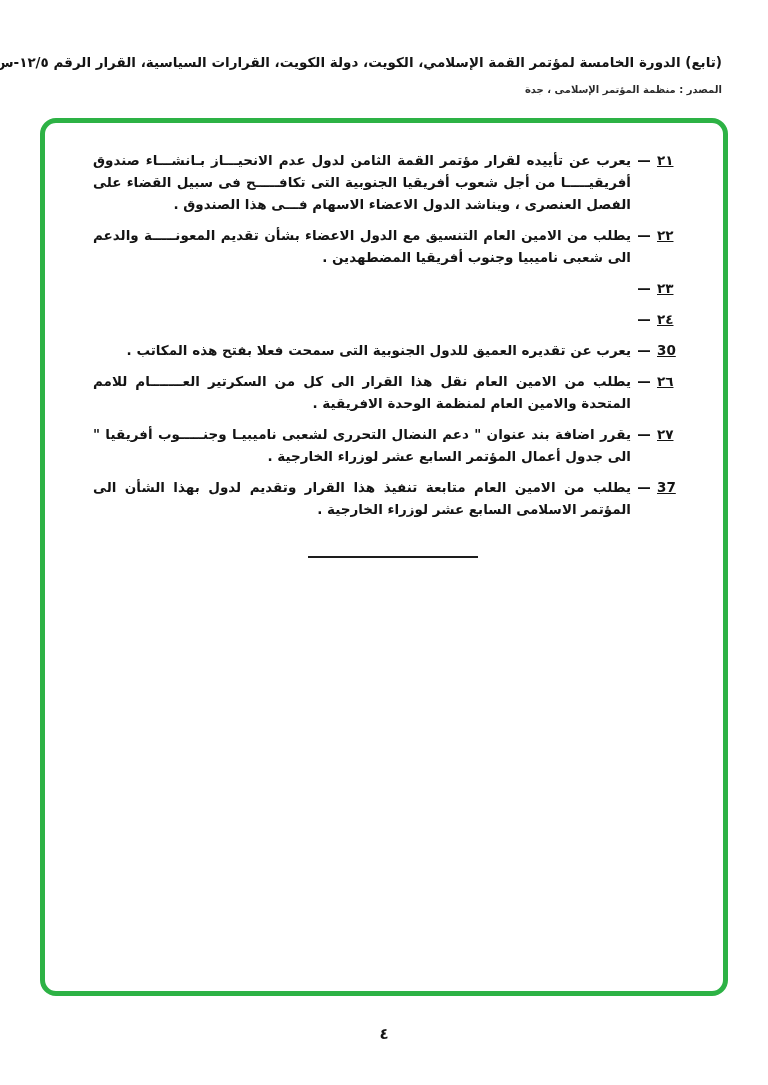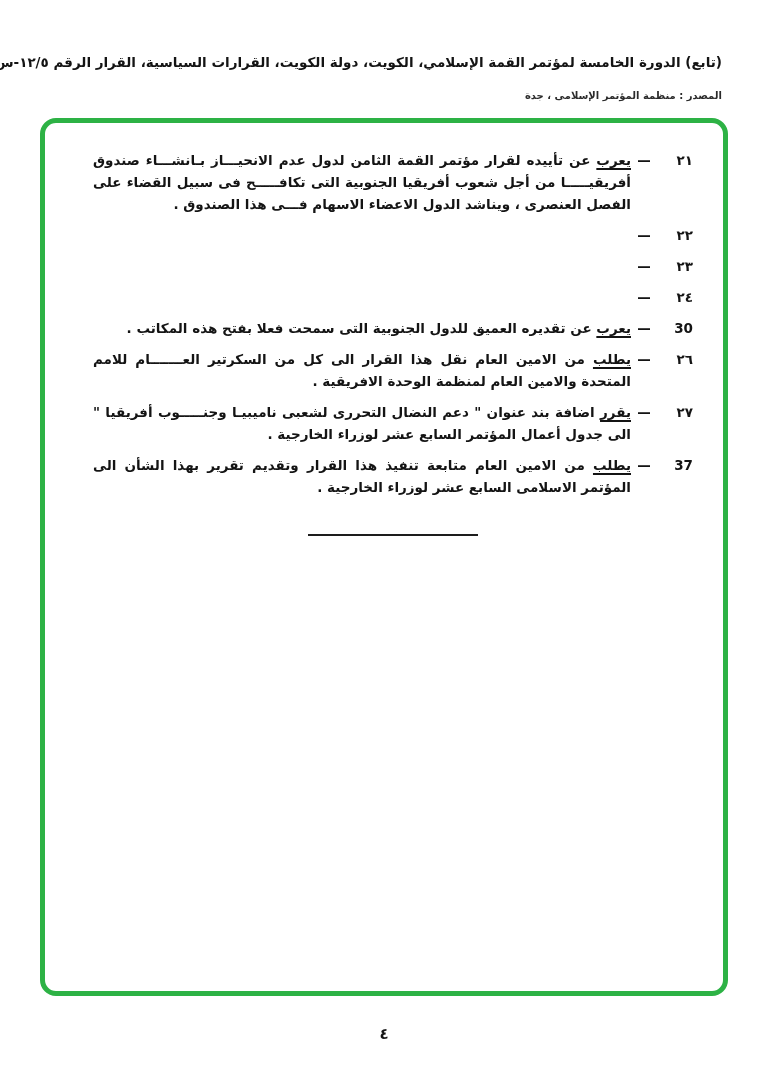--- a/index.html
+++ b/index.html
@@ -21,21 +21,21 @@
     text-align: right;
   }
   .doc-header .line1 {
     font-size: 13.5px;
     font-weight: 700;
     letter-spacing: 0;
     line-height: 20px;
     white-space: nowrap;
   }
   .doc-header .line2 {
-    margin-top: 18px;
+    margin-top: 12px;
     font-size: 10px;
     font-weight: 700;
     color: #2a2a2a;
   }
 
   
   .green-frame {
     position: absolute;
     top: 118px; left: 40px;
     width: 688px; height: 878px;
@@ -54,34 +54,34 @@
   .res-item {
     display: grid;
     grid-template-columns: 36px 26px 1fr;
     direction: rtl;
     margin-bottom: 9px;
     font-weight: 700;
     font-size: 13.5px;
     line-height: 22px;
   }
   .res-num {
-    text-align: right;
+    text-align: left;
     white-space: nowrap;
+    text-decoration: underline;
   }
   .res-dash {
     text-align: center;
     color: #141414;
   }
   .res-text {
     text-align: justify;
     text-justify: inter-word;
     margin: 0;
   }
   .lead {
-    text-decoration: underline;
     text-decoration-thickness: 1.5px;
     text-underline-offset: 3px;
   }
 
   .end-rule {
     width: 170px;
     border-top: 2px solid #1d1d1d;
     margin: 36px auto 0 auto;
   }
 
@@ -108,20 +108,21 @@
 
       <div class="res-item">
         <span class="res-num">٢١</span>
         <span class="res-dash">—</span>
         <p class="res-text"><span class="lead">يعرب</span> <span>عن تأييده لقرار مؤتمر القمة الثامن لدول عدم الانحيـــاز بـانشـــاء صندوق أفريقيـــــا من أجل شعوب أفريقيا الجنوبية التى تكافـــــح فى سبيل القضاء على الفصل العنصرى ، ويناشد الدول الاعضاء الاسهام فـــى هذا الصندوق .</span></p>
       </div>
 
       <div class="res-item">
         <span class="res-num">٢٢</span>
         <span class="res-dash">—</span>
+        <p class="res-text"><span class="lead">يطلب</span> <span>من الامين العام التنسيق مع الدول الاعضاء بشأن تقديم المعونـــــة والدعم الى شعبى ناميبيا وجنوب أفريقيا المضطهدين .</span></p>
       </div>
 
       <div class="res-item">
         <span class="res-num">٢٣</span>
         <span class="res-dash">—</span>
       </div>
 
       <div class="res-item">
         <span class="res-num">٢٤</span>
         <span class="res-dash">—</span>
@@ -141,21 +142,21 @@
 
       <div class="res-item">
         <span class="res-num">٢٧</span>
         <span class="res-dash">—</span>
         <p class="res-text"><span class="lead">يقرر</span> <span>اضافة بند عنوان " دعم النضال التحررى لشعبى ناميبيـا وجنـــــوب أفريقيا " الى جدول أعمال المؤتمر السابع عشر لوزراء الخارجية .</span></p>
       </div>
 
       <div class="res-item">
         <span class="res-num">37</span>
         <span class="res-dash">—</span>
-        <p class="res-text"><span class="lead">يطلب</span> <span>من الامين العام متابعة تنفيذ هذا القرار وتقديم تقرير بهذا الشأن الى المؤتمر الاسلامى السابع عشر لوزراء الخارجية .</span></p>
+        <p class="res-text"><span class="lead">يطلب</span> <span>من الامين العام متابعة تنفيذ هذا القرار وتقديم لدول بهذا الشأن الى المؤتمر الاسلامى السابع عشر لوزراء الخارجية .</span></p>
       </div>
 
       <div class="end-rule"></div>
 
     </div>
   </div>
 
   <div class="page-number">٤</div>
 
 </div>

